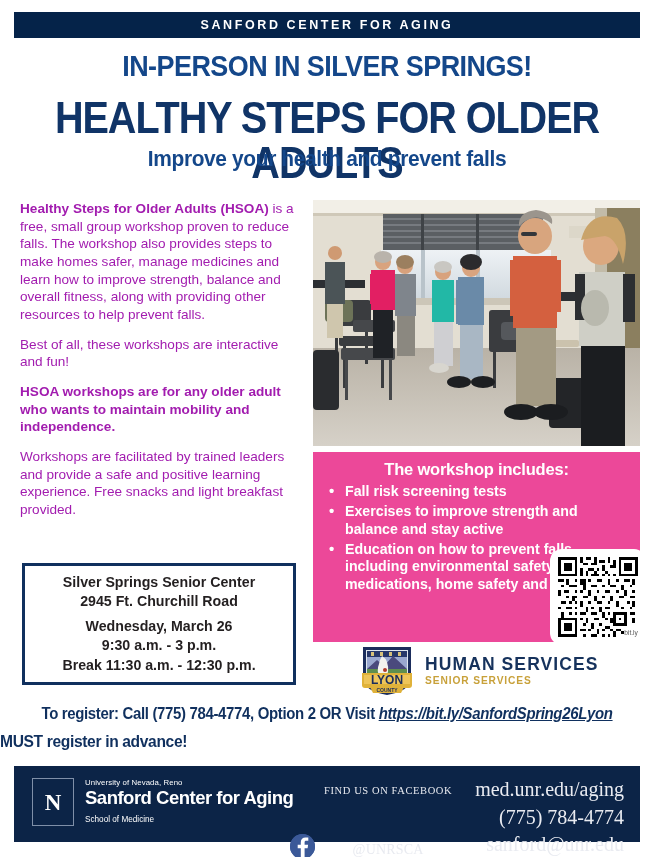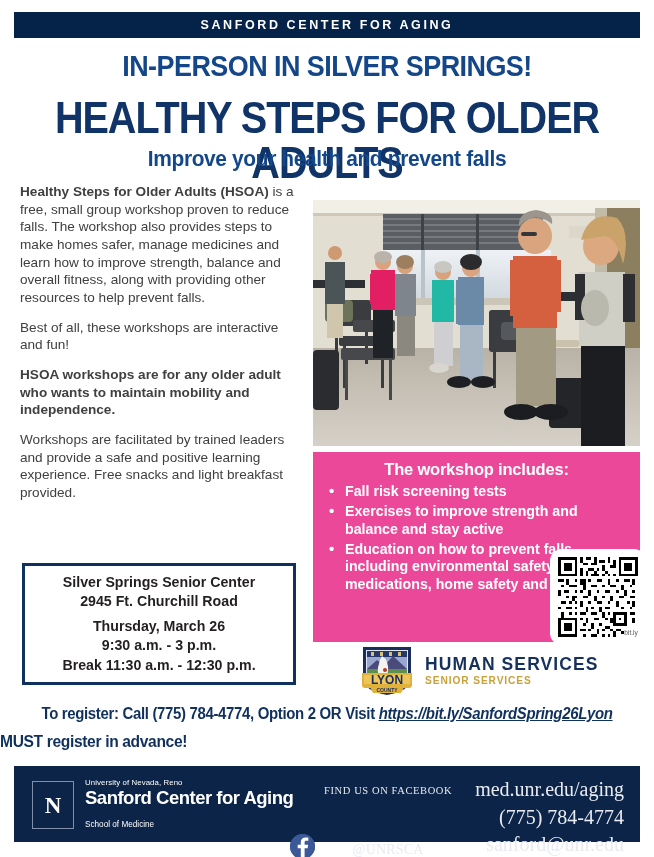--- a/index.html
+++ b/index.html
@@ -38,22 +38,22 @@
   }
   .subtitle {
     position: absolute; left: 0; top: 148px; width: 654px; text-align: center;
     color: #14478A; font-size: 22.5px; font-weight: 700;
     letter-spacing: -0.4px; line-height: 1;
     transform: scaleX(0.93); transform-origin: center top;
   }
 
   
   .leftcol {
-    position: absolute; left: 20px; top: 183px; width: 276px;
-    color: #404040;
+    position: absolute; left: 20px; top: 200px; width: 276px;
+    color: #a21caf;
   }
   .para { font-size: 13.6px; line-height: 1.30; margin-bottom: 12px; }
   .para.bold { font-weight: 700; }
   .para .lead { font-weight: 700; }
 
   
   .datebox {
     position: absolute; left: 22px; top: 563px; width: 274px; height: 122px;
     border: 3px solid #10305e; background: #ffffff;
     display: flex; flex-direction: column; align-items: center;
@@ -145,21 +145,21 @@
     display: flex; align-items: center; justify-content: center;
     background: #0c2447;
   }
   .unr-mark svg { display: block; }
   .unr-words { margin-left: 11px; color: #ffffff; }
   .unr-words .l1 { font-size: 7.8px; line-height: 1.25; letter-spacing: 0.1px; }
   .unr-words .l2 {
     font-size: 18.5px; font-weight: 700; line-height: 1.12;
     letter-spacing: -0.5px;
   }
-  .unr-words .l3 { font-size: 8.2px; line-height: 1.3; margin-top: 12px; }
+  .unr-words .l3 { font-size: 8.2px; line-height: 1.3; margin-top: 6px; }
 
   .footer-fb {
     position: absolute; left: 276px; top: 18px; display: flex; align-items: flex-end;
   }
   .fb-circle {
     width: 25px; height: 25px; border-radius: 50%; background: #3b5998;
     position: relative; flex: 0 0 25px;
   }
   .fb-circle svg { position: absolute; left: 0; top: 0; }
   .fb-text { margin-left: 9px; color: #e8eaf0; text-align: center; }
@@ -197,21 +197,21 @@
     </p>
     <p class="para">Best of all, these workshops are interactive and fun!</p>
     <p class="para bold">HSOA workshops are for any older adult who wants to maintain mobility and independence.</p>
     <p class="para">Workshops are facilitated by trained leaders and provide a safe and positive learning experience. Free snacks and light breakfast provided.</p>
   </div>
 
   <div class="datebox">
     <div class="line">Silver Springs Senior Center</div>
     <div class="line">2945 Ft. Churchill Road</div>
     <div class="gap"></div>
-    <div class="line">Thursday, March 26</div>
+    <div class="line">Wednesday, March 26</div>
     <div class="line">9:30 a.m. - 3 p.m.</div>
     <div class="line">Break 11:30 a.m. - 12:30 p.m.</div>
   </div>
 
   <div class="photo">
     <svg viewBox="0 0 327 246" preserveAspectRatio="xMidYMid slice">
       <defs>
         <linearGradient id="flr" x1="0" y1="0" x2="0" y2="1">
           <stop offset="0%" stop-color="#b9b2a6"></stop>
           <stop offset="100%" stop-color="#d6d1c8"></stop>

